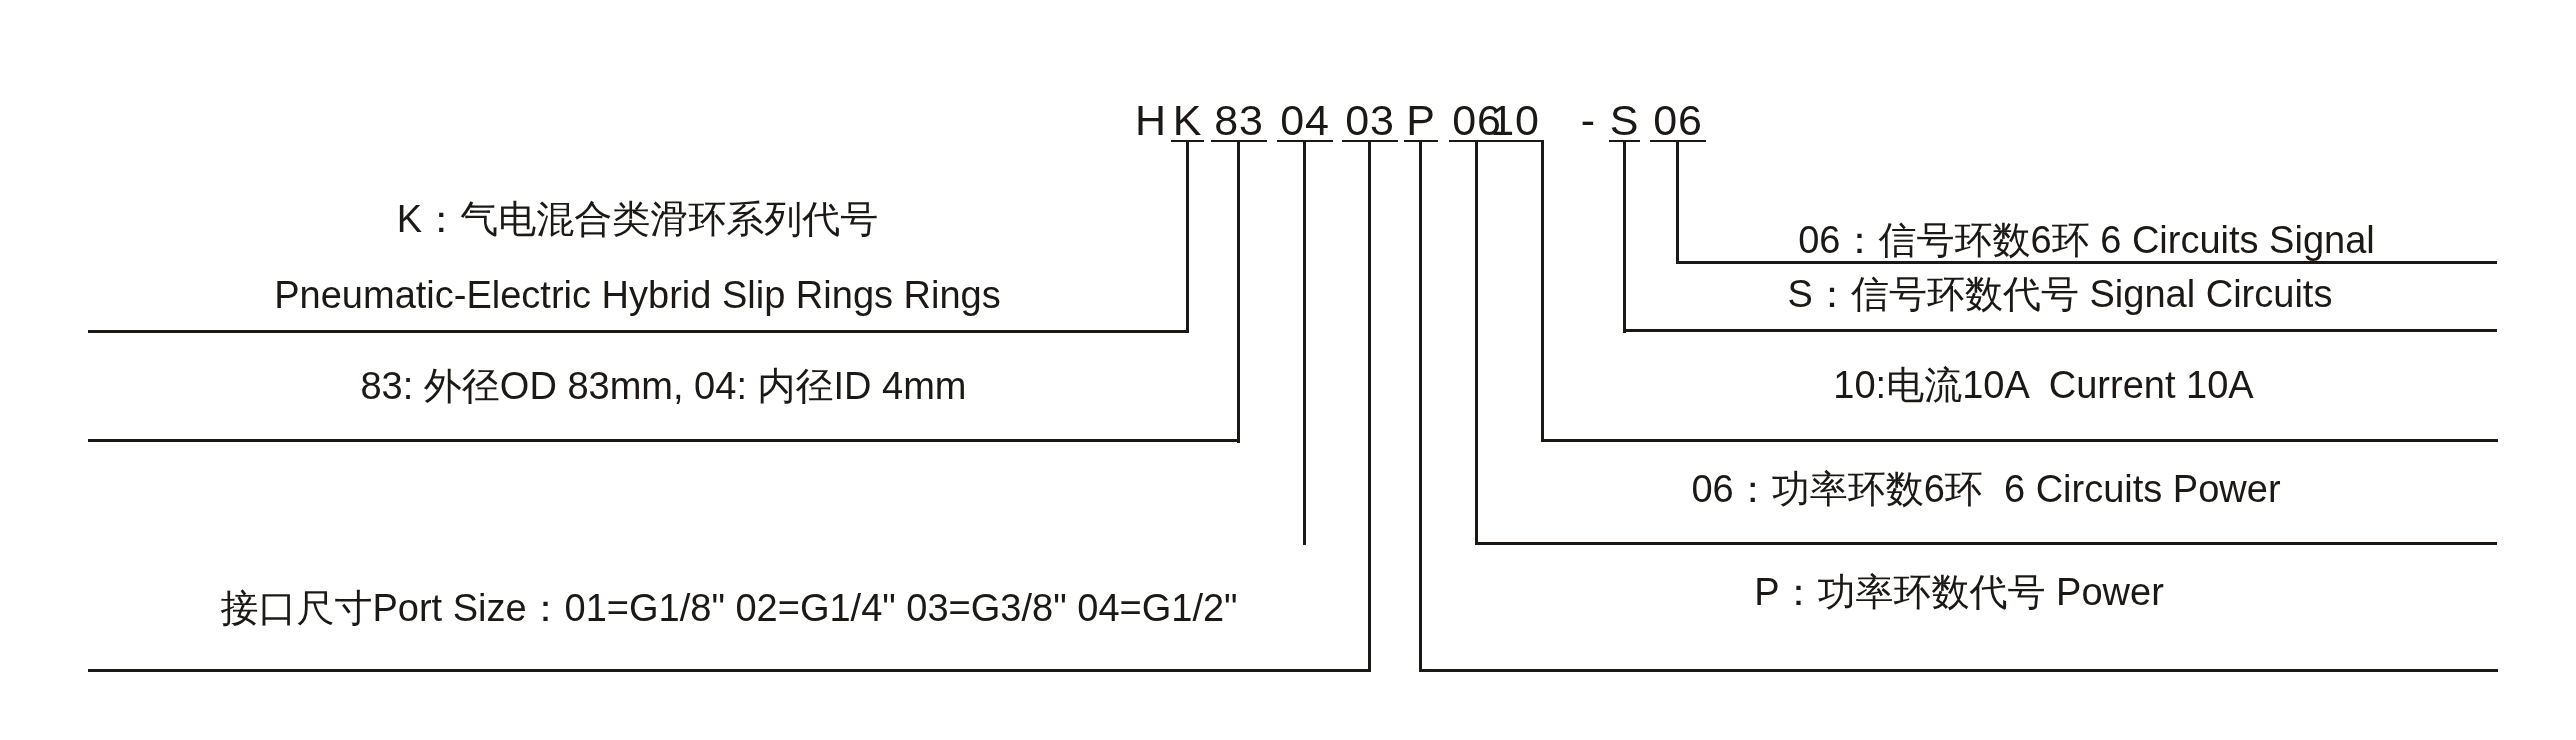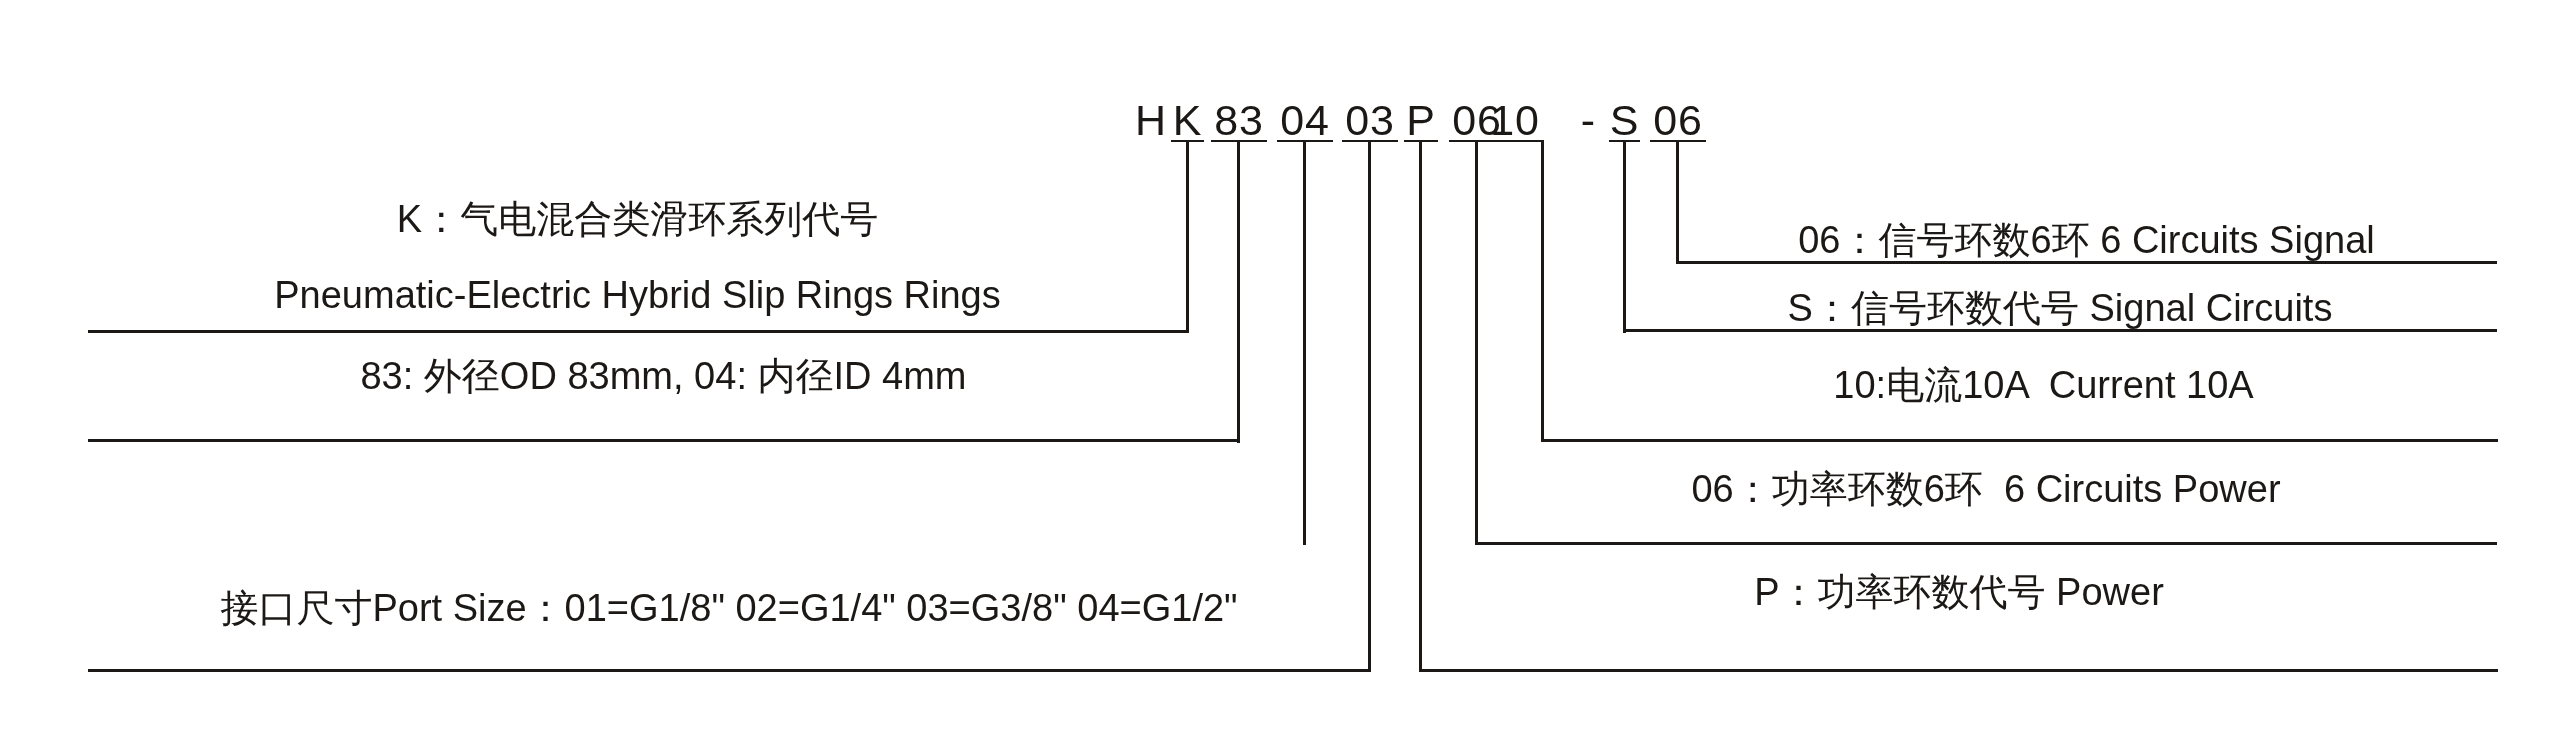--- a/index.html
+++ b/index.html
@@ -77,34 +77,34 @@
   <div class="vline" style="left:1475px;height:405px;"></div>
   <div class="vline" style="left:1541px;height:302px;"></div>
   <div class="vline" style="left:1623px;height:193px;"></div>
   <div class="vline" style="left:1676px;height:124px;"></div>
 
   <div class="row" style="left:88px;top:174px;width:1099px;height:159px;">
     <div style="margin-bottom:35px;">K：气电混合类滑环系列代号</div>
     <div style="margin-bottom:14px;">Pneumatic-Electric Hybrid Slip Rings Rings</div>
   </div>
 
-  <div class="row" style="left:88px;top:344px;width:1151px;height:98px;padding-bottom:42px;">
+  <div class="row" style="left:88px;top:344px;width:1151px;height:98px;padding-bottom:32px;">
     <div>83: 外径OD 83mm, 04: 内径ID 4mm</div>
   </div>
 
 
   <div class="row" style="left:88px;top:574px;width:1282px;height:98px;padding-bottom:40px;">
     <div>接口尺寸Port Size：01=G1/8" 02=G1/4" 03=G3/8" 04=G1/2"</div>
   </div>
 
   <div class="row" style="left:1676px;top:166px;width:821px;height:98px;">
     <div>06：信号环数6环 6 Circuits Signal</div>
   </div>
 
-  <div class="row" style="left:1623px;top:234px;width:874px;height:98px;">
+  <div class="row" style="left:1623px;top:234px;width:874px;height:98px;padding-bottom:14px;">
     <div>S：信号环数代号 Signal Circuits</div>
   </div>
 
   <div class="row" style="left:1541px;top:344px;width:957px;height:98px;padding-bottom:33px;padding-left:48px;">
     <div>10:电流10A  Current 10A</div>
   </div>
 
   <div class="row" style="left:1475px;top:447px;width:1022px;height:98px;padding-bottom:32px;">
     <div>06：功率环数6环  6 Circuits Power</div>
   </div>

